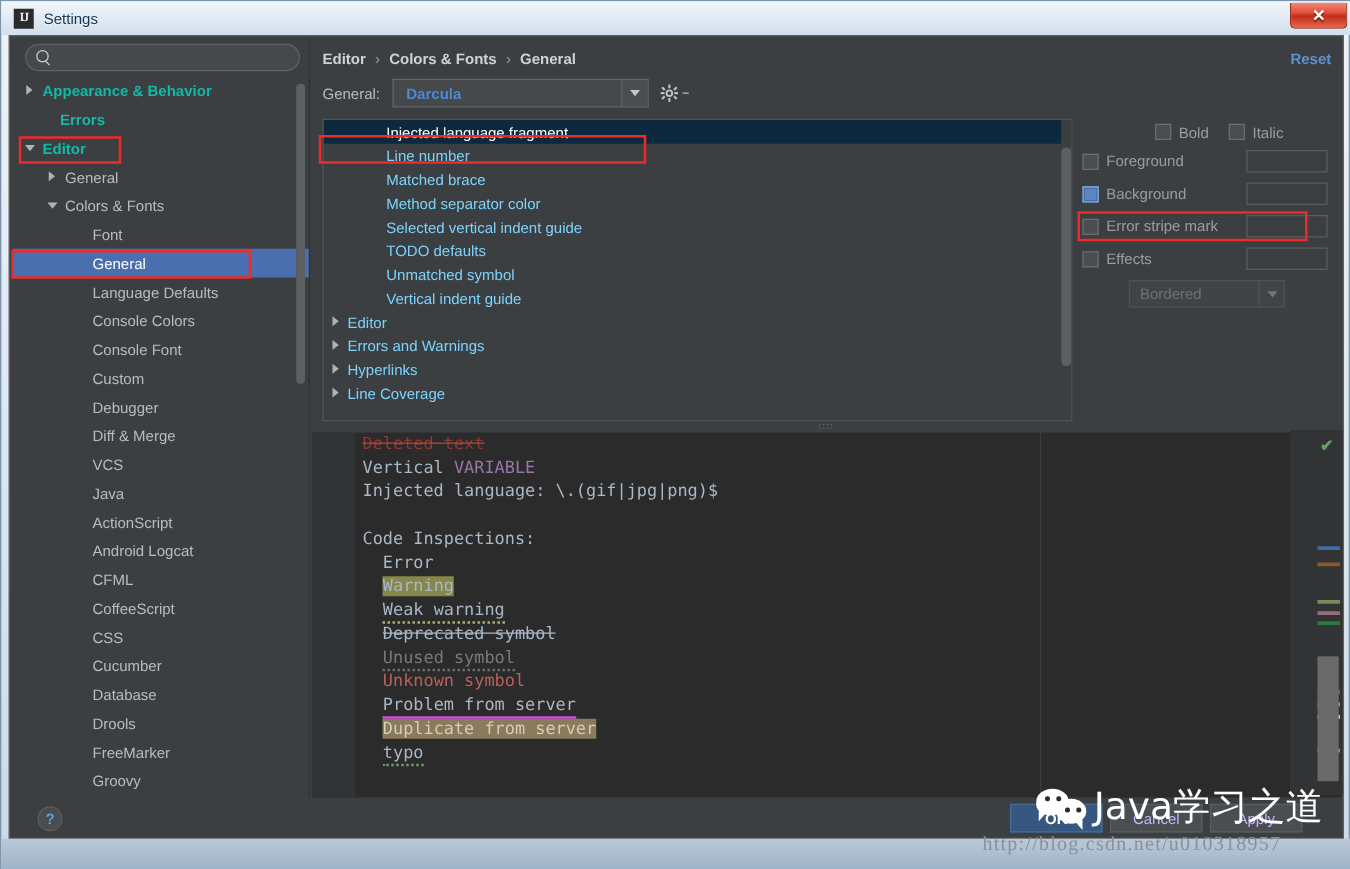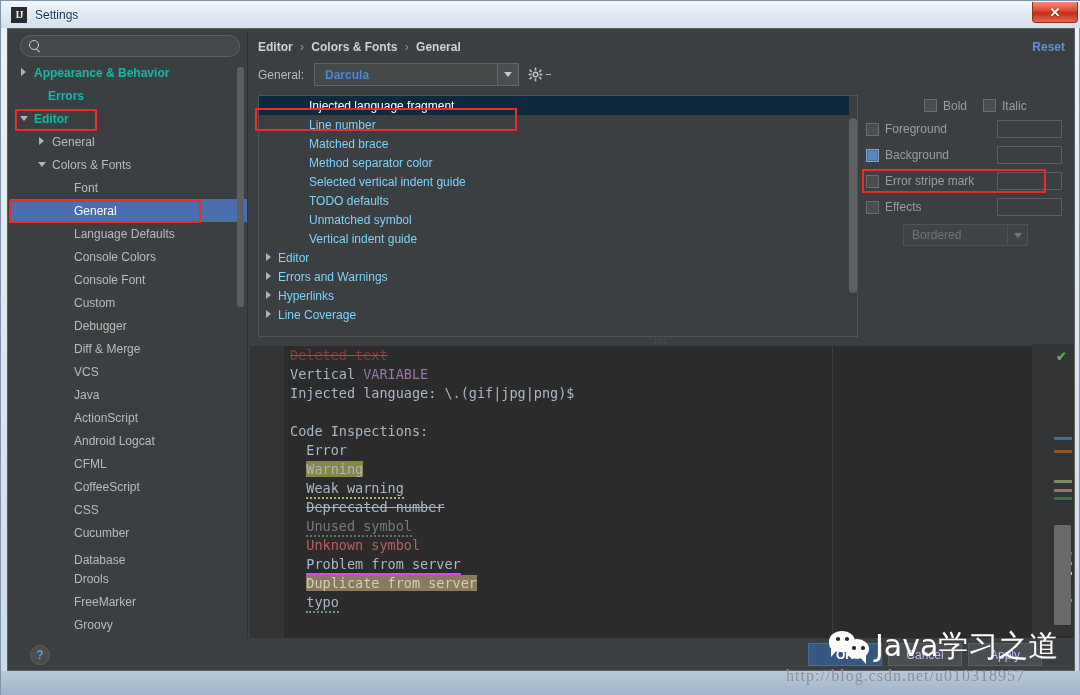--- a/index.html
+++ b/index.html
@@ -503,21 +503,21 @@
             <span>CoffeeScript</span>
           </div>
           <div class="tree-item" style="padding-left: 50px;">
             <span class="arrow none"></span>
             <span>CSS</span>
           </div>
           <div class="tree-item" style="padding-left: 50px;">
             <span class="arrow none"></span>
             <span>Cucumber</span>
           </div>
-          <div class="tree-item" style="padding-left: 50px; align-items: flex-end;">
+          <div class="tree-item" style="padding-left: 50px;">
             <span class="arrow none"></span>
             <span>Database</span>
           </div>
           <div class="tree-item" style="padding-left: 50px;">
             <span class="arrow none"></span>
             <span>Drools</span>
           </div>
           <div class="tree-item" style="padding-left: 50px;">
             <span class="arrow none"></span>
             <span>FreeMarker</span>
@@ -679,21 +679,21 @@
             <div class="code" style="top: 58px;"><span></span></div>
             <div class="ln" style="top: 77px;">26</div>
             <div class="code" style="top: 77px;"><span>Code Inspections:</span></div>
             <div class="ln" style="top: 96px;">27</div>
             <div class="code" style="top: 96px;"><span>  </span><span class="c-error">Error</span></div>
             <div class="ln" style="top: 115px;">28</div>
             <div class="code" style="top: 115px;"><span>  </span><span class="c-warning">Warning</span></div>
             <div class="ln" style="top: 134px;">29</div>
             <div class="code" style="top: 134px;"><span>  </span><span class="c-weakwarn">Weak warning</span></div>
             <div class="ln" style="top: 153px;">30</div>
-            <div class="code" style="top: 153px;"><span>  </span><span class="c-deprecated">Deprecated number</span></div>
+            <div class="code" style="top: 153px;"><span>  </span><span class="c-deprecated">Deprecated symbol</span></div>
             <div class="ln" style="top: 172px;">31</div>
             <div class="code" style="top: 172px;"><span>  </span><span class="c-unused">Unused symbol</span></div>
             <div class="ln" style="top: 191px;">32</div>
             <div class="code" style="top: 191px;"><span>  </span><span class="c-unknown">Unknown symbol</span></div>
             <div class="ln" style="top: 210px;">33</div>
             <div class="code" style="top: 210px;"><span>  </span><span class="c-problem">Problem from server</span></div>
             <div class="ln" style="top: 229px;">34</div>
             <div class="code" style="top: 229px;"><span>  </span><span class="c-duplicate">Duplicate from server</span></div>
             <div class="ln" style="top: 248px;">35</div>
             <div class="code" style="top: 248px;"><span>  </span><span class="c-typo">typo</span></div>

